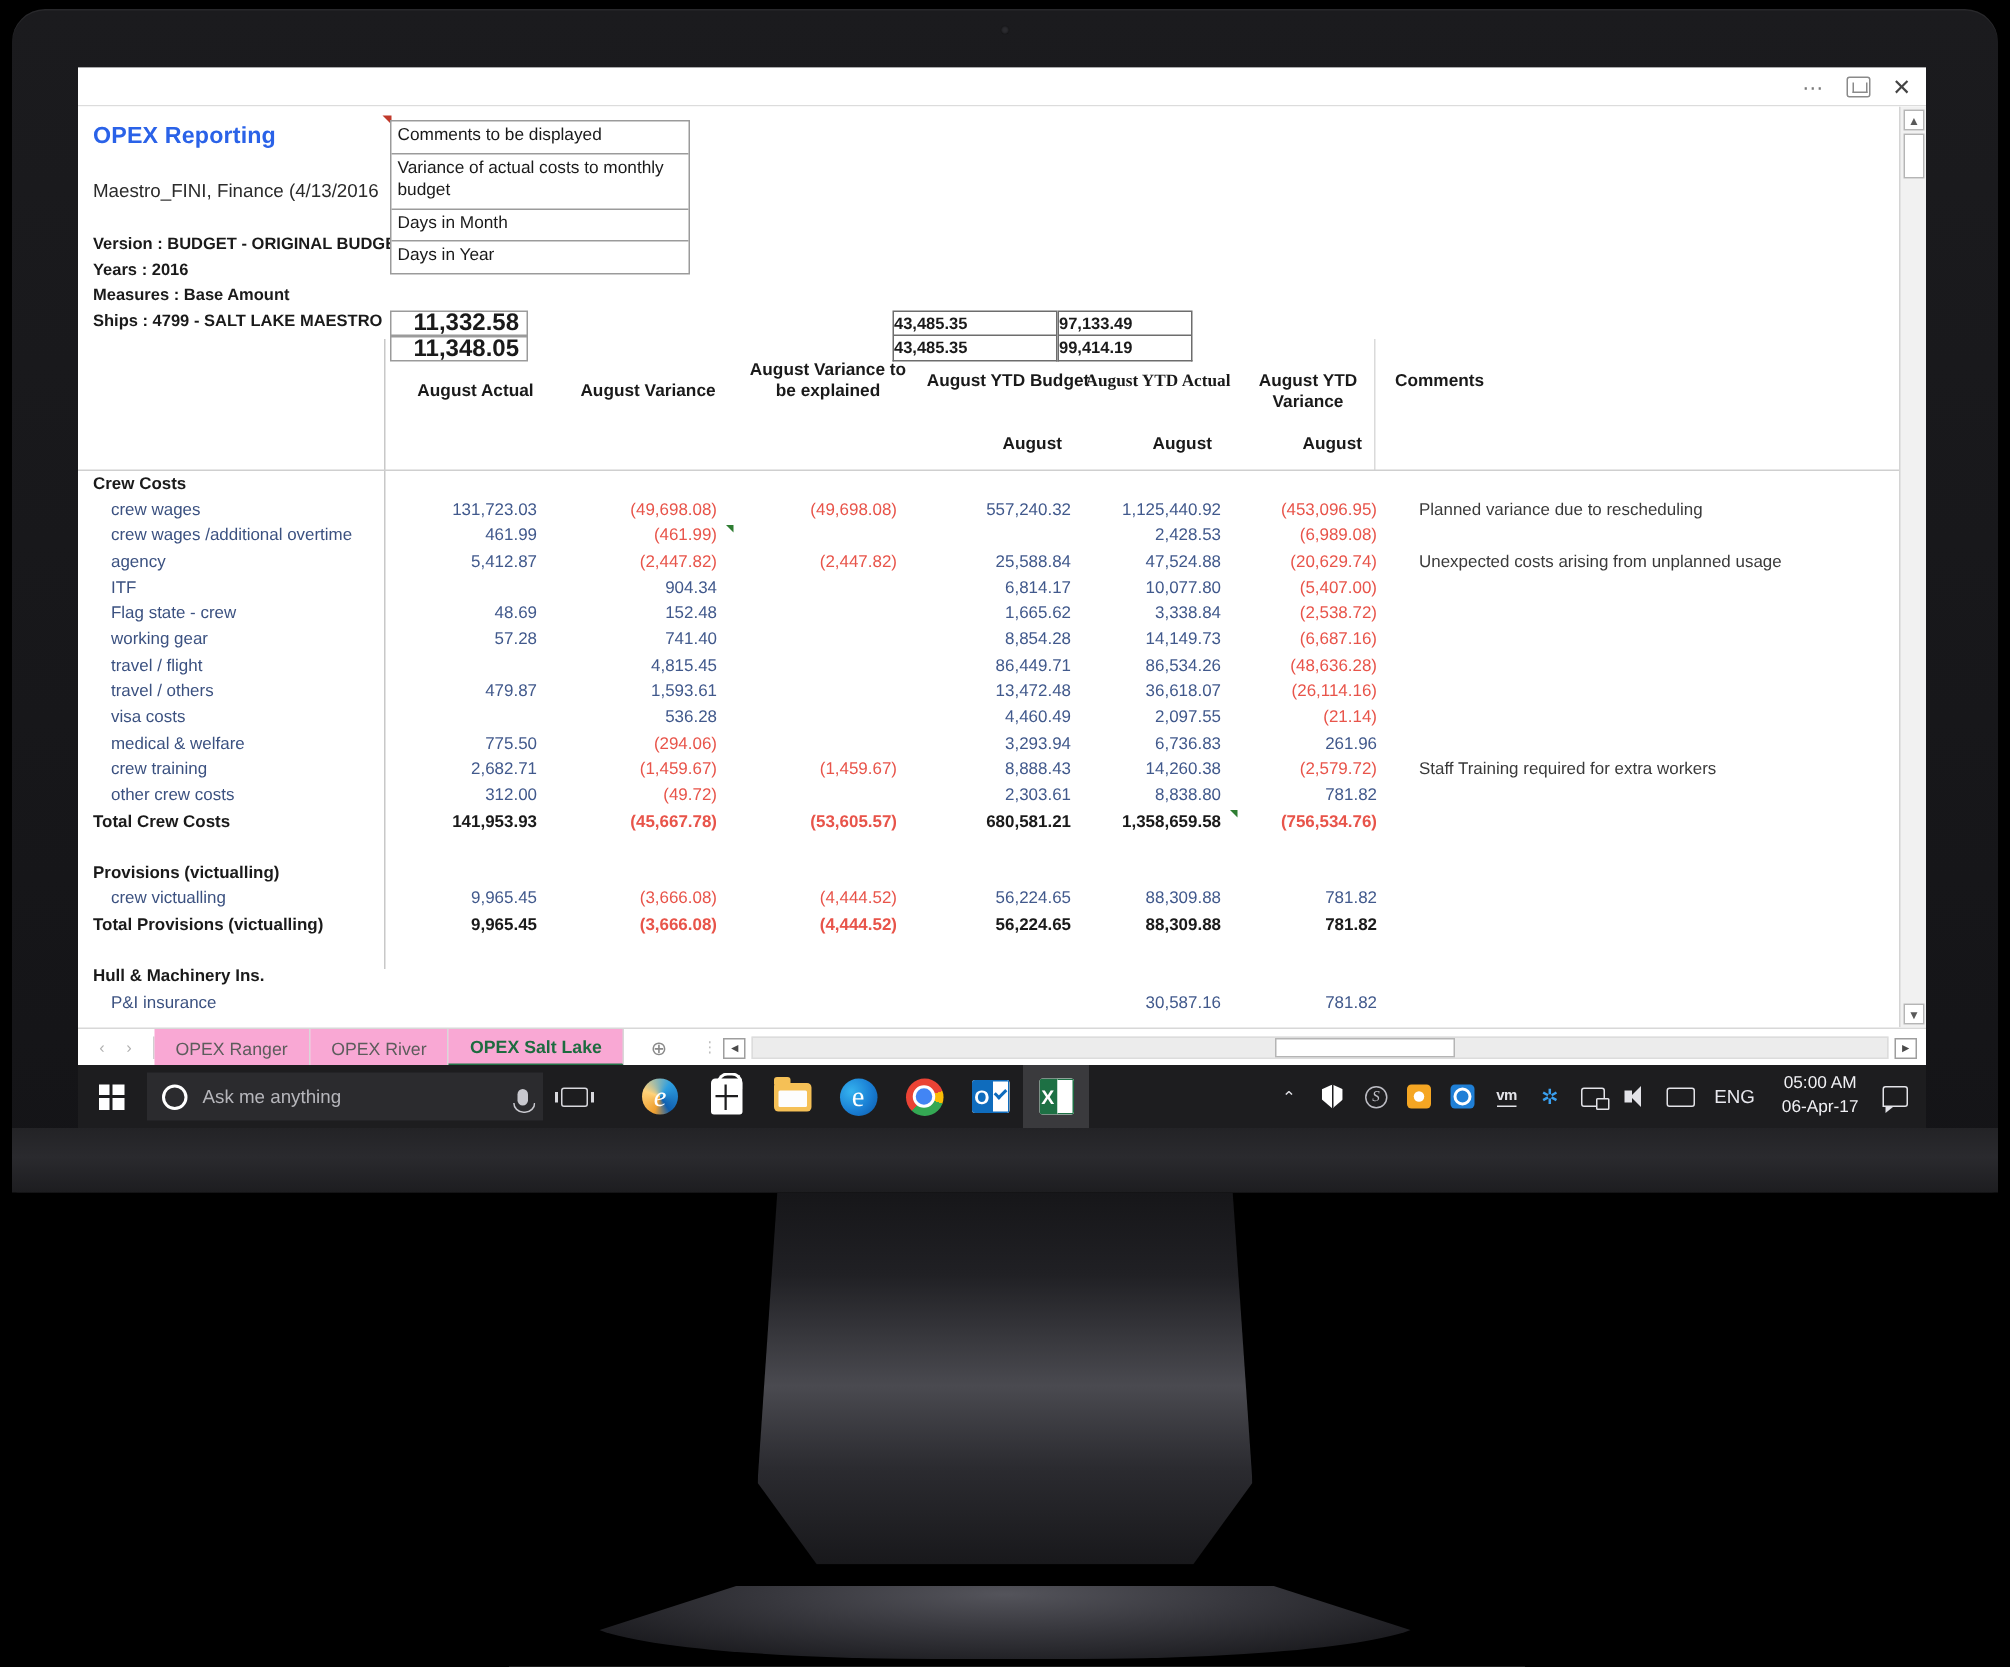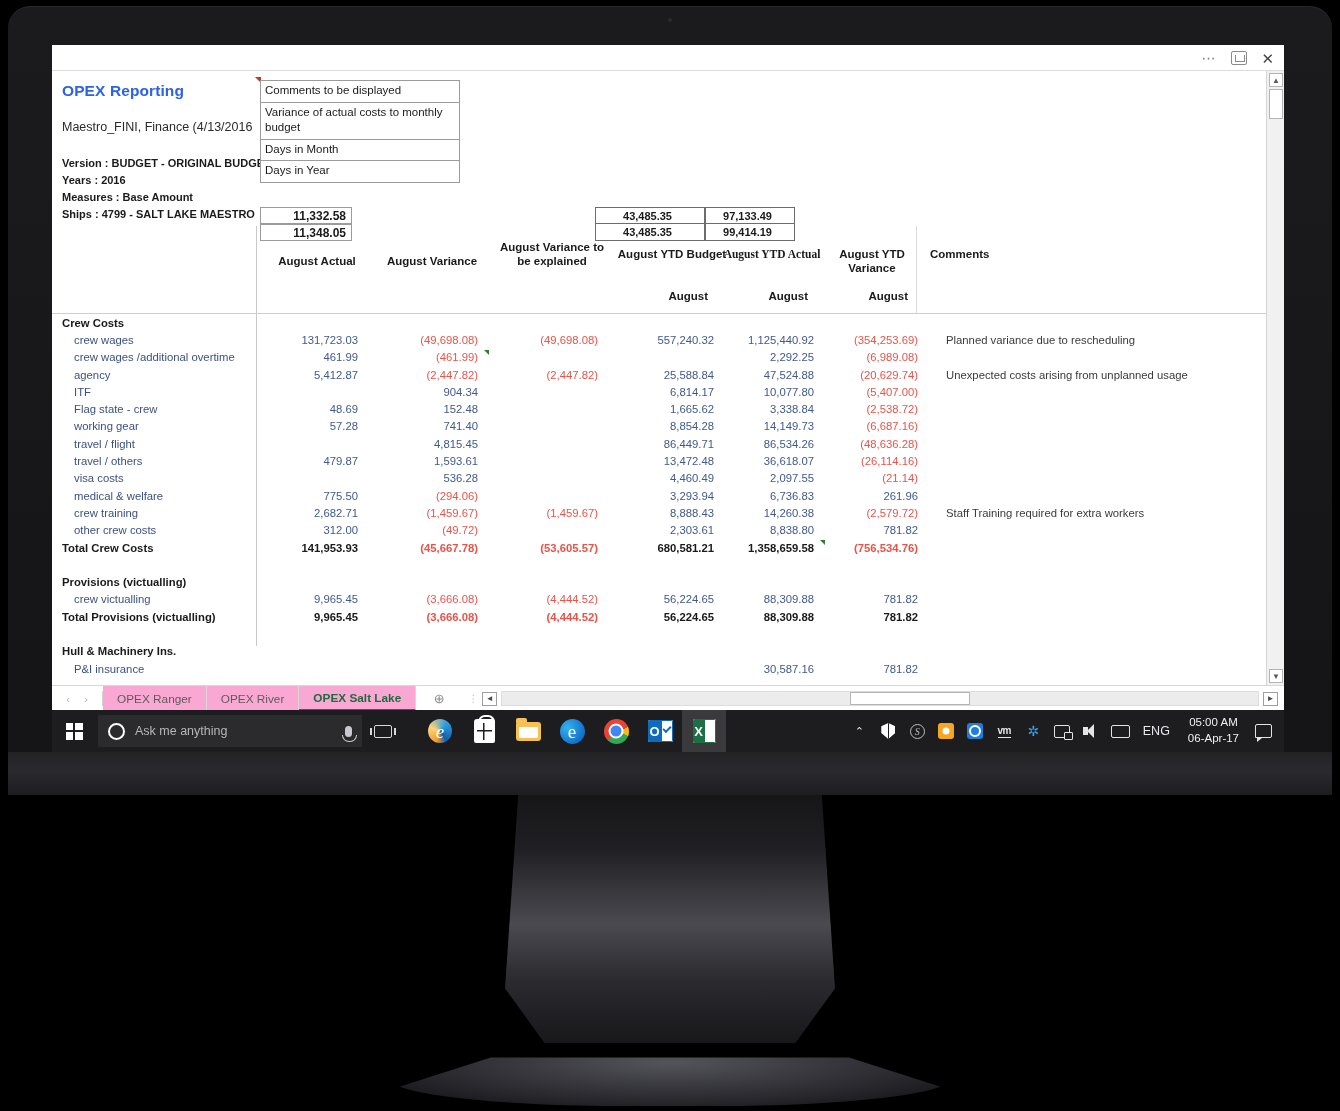--- a/index.html
+++ b/index.html
@@ -107,29 +107,29 @@
   #commentbox .cb-cell:last-child { border-bottom: none; }
   #cb-marker {
     position: absolute; left: 203px; top: 6px;
     width: 0; height: 0; border-top: 6px solid #c0392b; border-left: 6px solid transparent;
   }
 
   
   .lbox {
     position: absolute; border: 1px solid #9b9b9b; background: #fff;
     width: 92px; height: 17px; text-align: right; padding-right: 5px;
-    font-size: 12px; font-weight: bold; color: #1a1a1a; line-height: 16px;
+    font-size: 16px; font-weight: bold; color: #1a1a1a; line-height: 16px;
   }
   #lbox1 { left: 208px; top: 136px; }
   #lbox2 { left: 208px; top: 153px; }
 
   
   .rbox {
     position: absolute; border: 1px solid #6d6d6d; background: #fff;
-    height: 17px; text-align: center; padding-right: 5px;
+    height: 17px; text-align: left; padding-right: 5px;
     font-size: 11px; font-weight: bold; color: #1a1a1a; line-height: 16px;
   }
   #rbox-a { left: 543px; top: 136px; width: 110px; }
   #rbox-b { left: 653px; top: 136px; width: 90px; }
   #rbox-c { left: 543px; top: 153px; width: 110px; border-top: none; }
   #rbox-d { left: 653px; top: 153px; width: 90px; border-top: none; }
 
   
   #colhead { position: relative; height: 88px; }
   #colhead .ch {
@@ -500,30 +500,30 @@
                   <td class="c-num bnum"></td>
                   <td class="c-cmt cmt"></td>
                 </tr>
                 <tr>
                   <td class="c-label ind">crew wages</td>
                   <td class="c-num num">131,723.03</td>
                   <td class="c-num neg">(49,698.08)</td>
                   <td class="c-num neg">(49,698.08)</td>
                   <td class="c-num num">557,240.32</td>
                   <td class="c-num num">1,125,440.92</td>
-                  <td class="c-num neg">(354,253.69)</td>
+                  <td class="c-num neg">(453,096.95)</td>
                   <td class="c-cmt cmt">Planned variance due to rescheduling</td>
                 </tr>
                 <tr>
                   <td class="c-label ind">crew wages /additional overtime</td>
                   <td class="c-num num">461.99</td>
                   <td class="c-num neg redmark">(461.99)</td>
                   <td class="c-num num"></td>
                   <td class="c-num num"></td>
-                  <td class="c-num num">2,292.25</td>
+                  <td class="c-num num">2,428.53</td>
                   <td class="c-num neg">(6,989.08)</td>
                   <td class="c-cmt cmt"></td>
                 </tr>
                 <tr>
                   <td class="c-label ind">agency</td>
                   <td class="c-num num">5,412.87</td>
                   <td class="c-num neg">(2,447.82)</td>
                   <td class="c-num neg">(2,447.82)</td>
                   <td class="c-num num">25,588.84</td>
                   <td class="c-num num">47,524.88</td>

